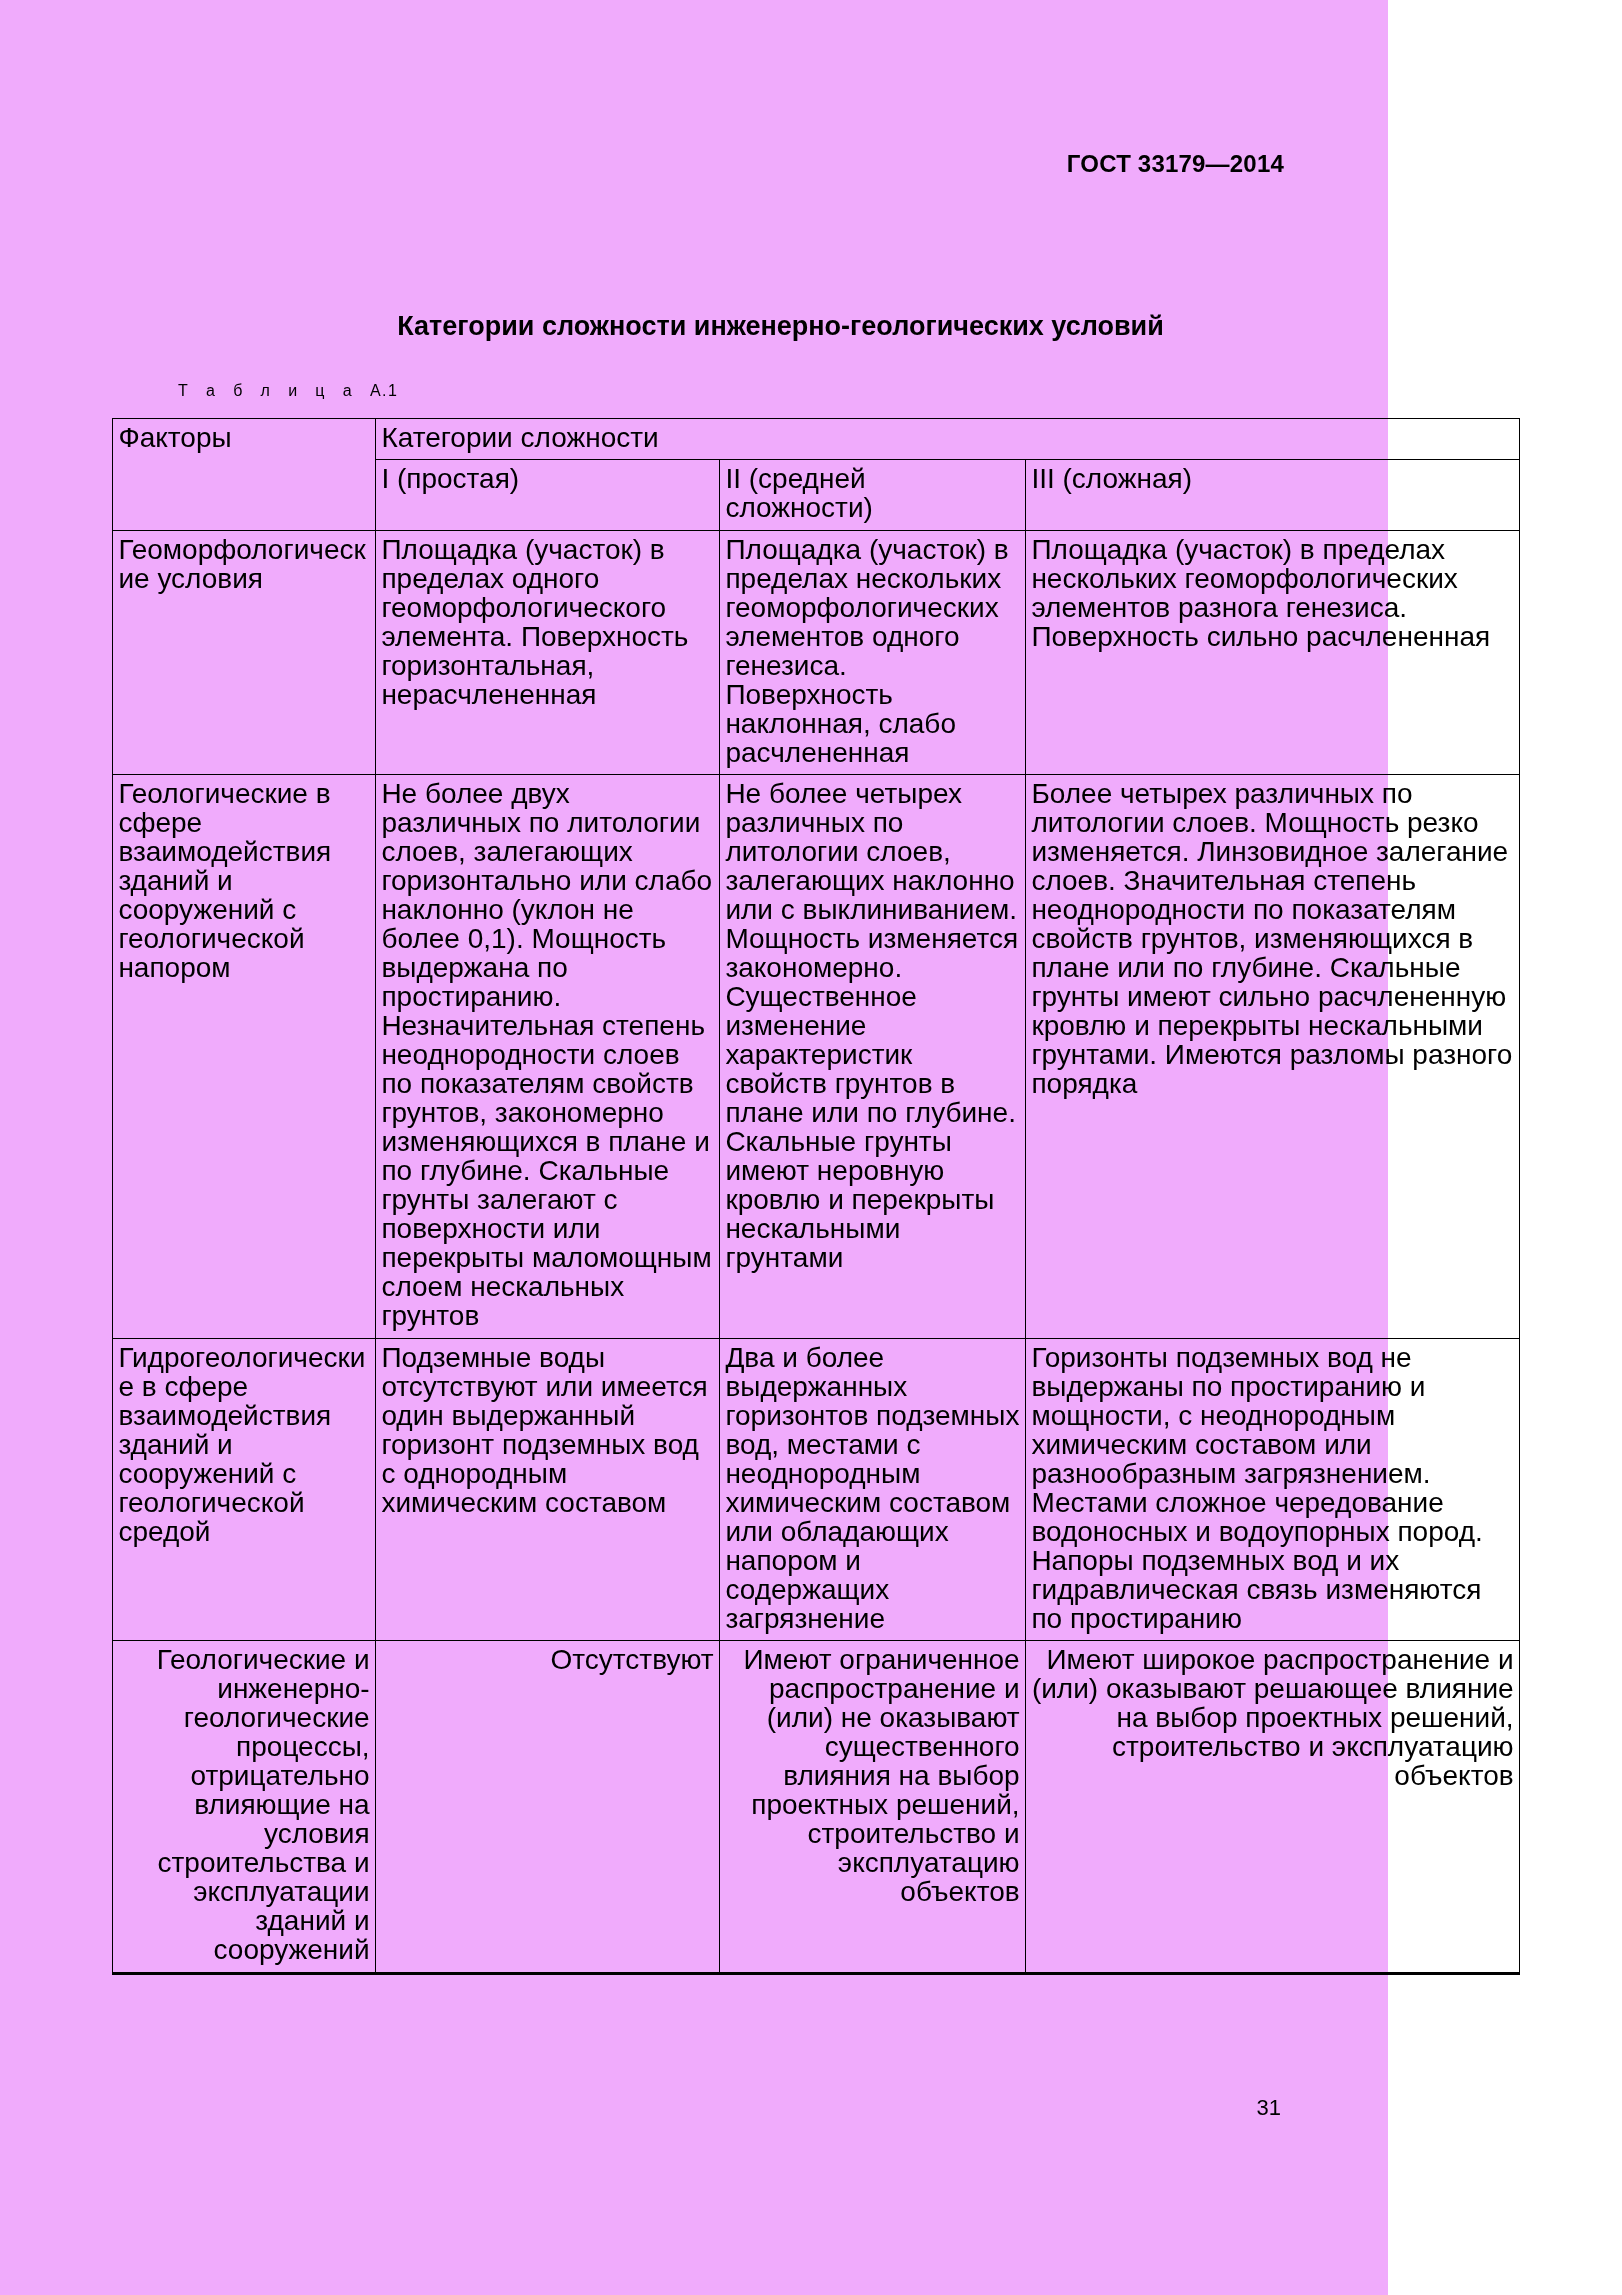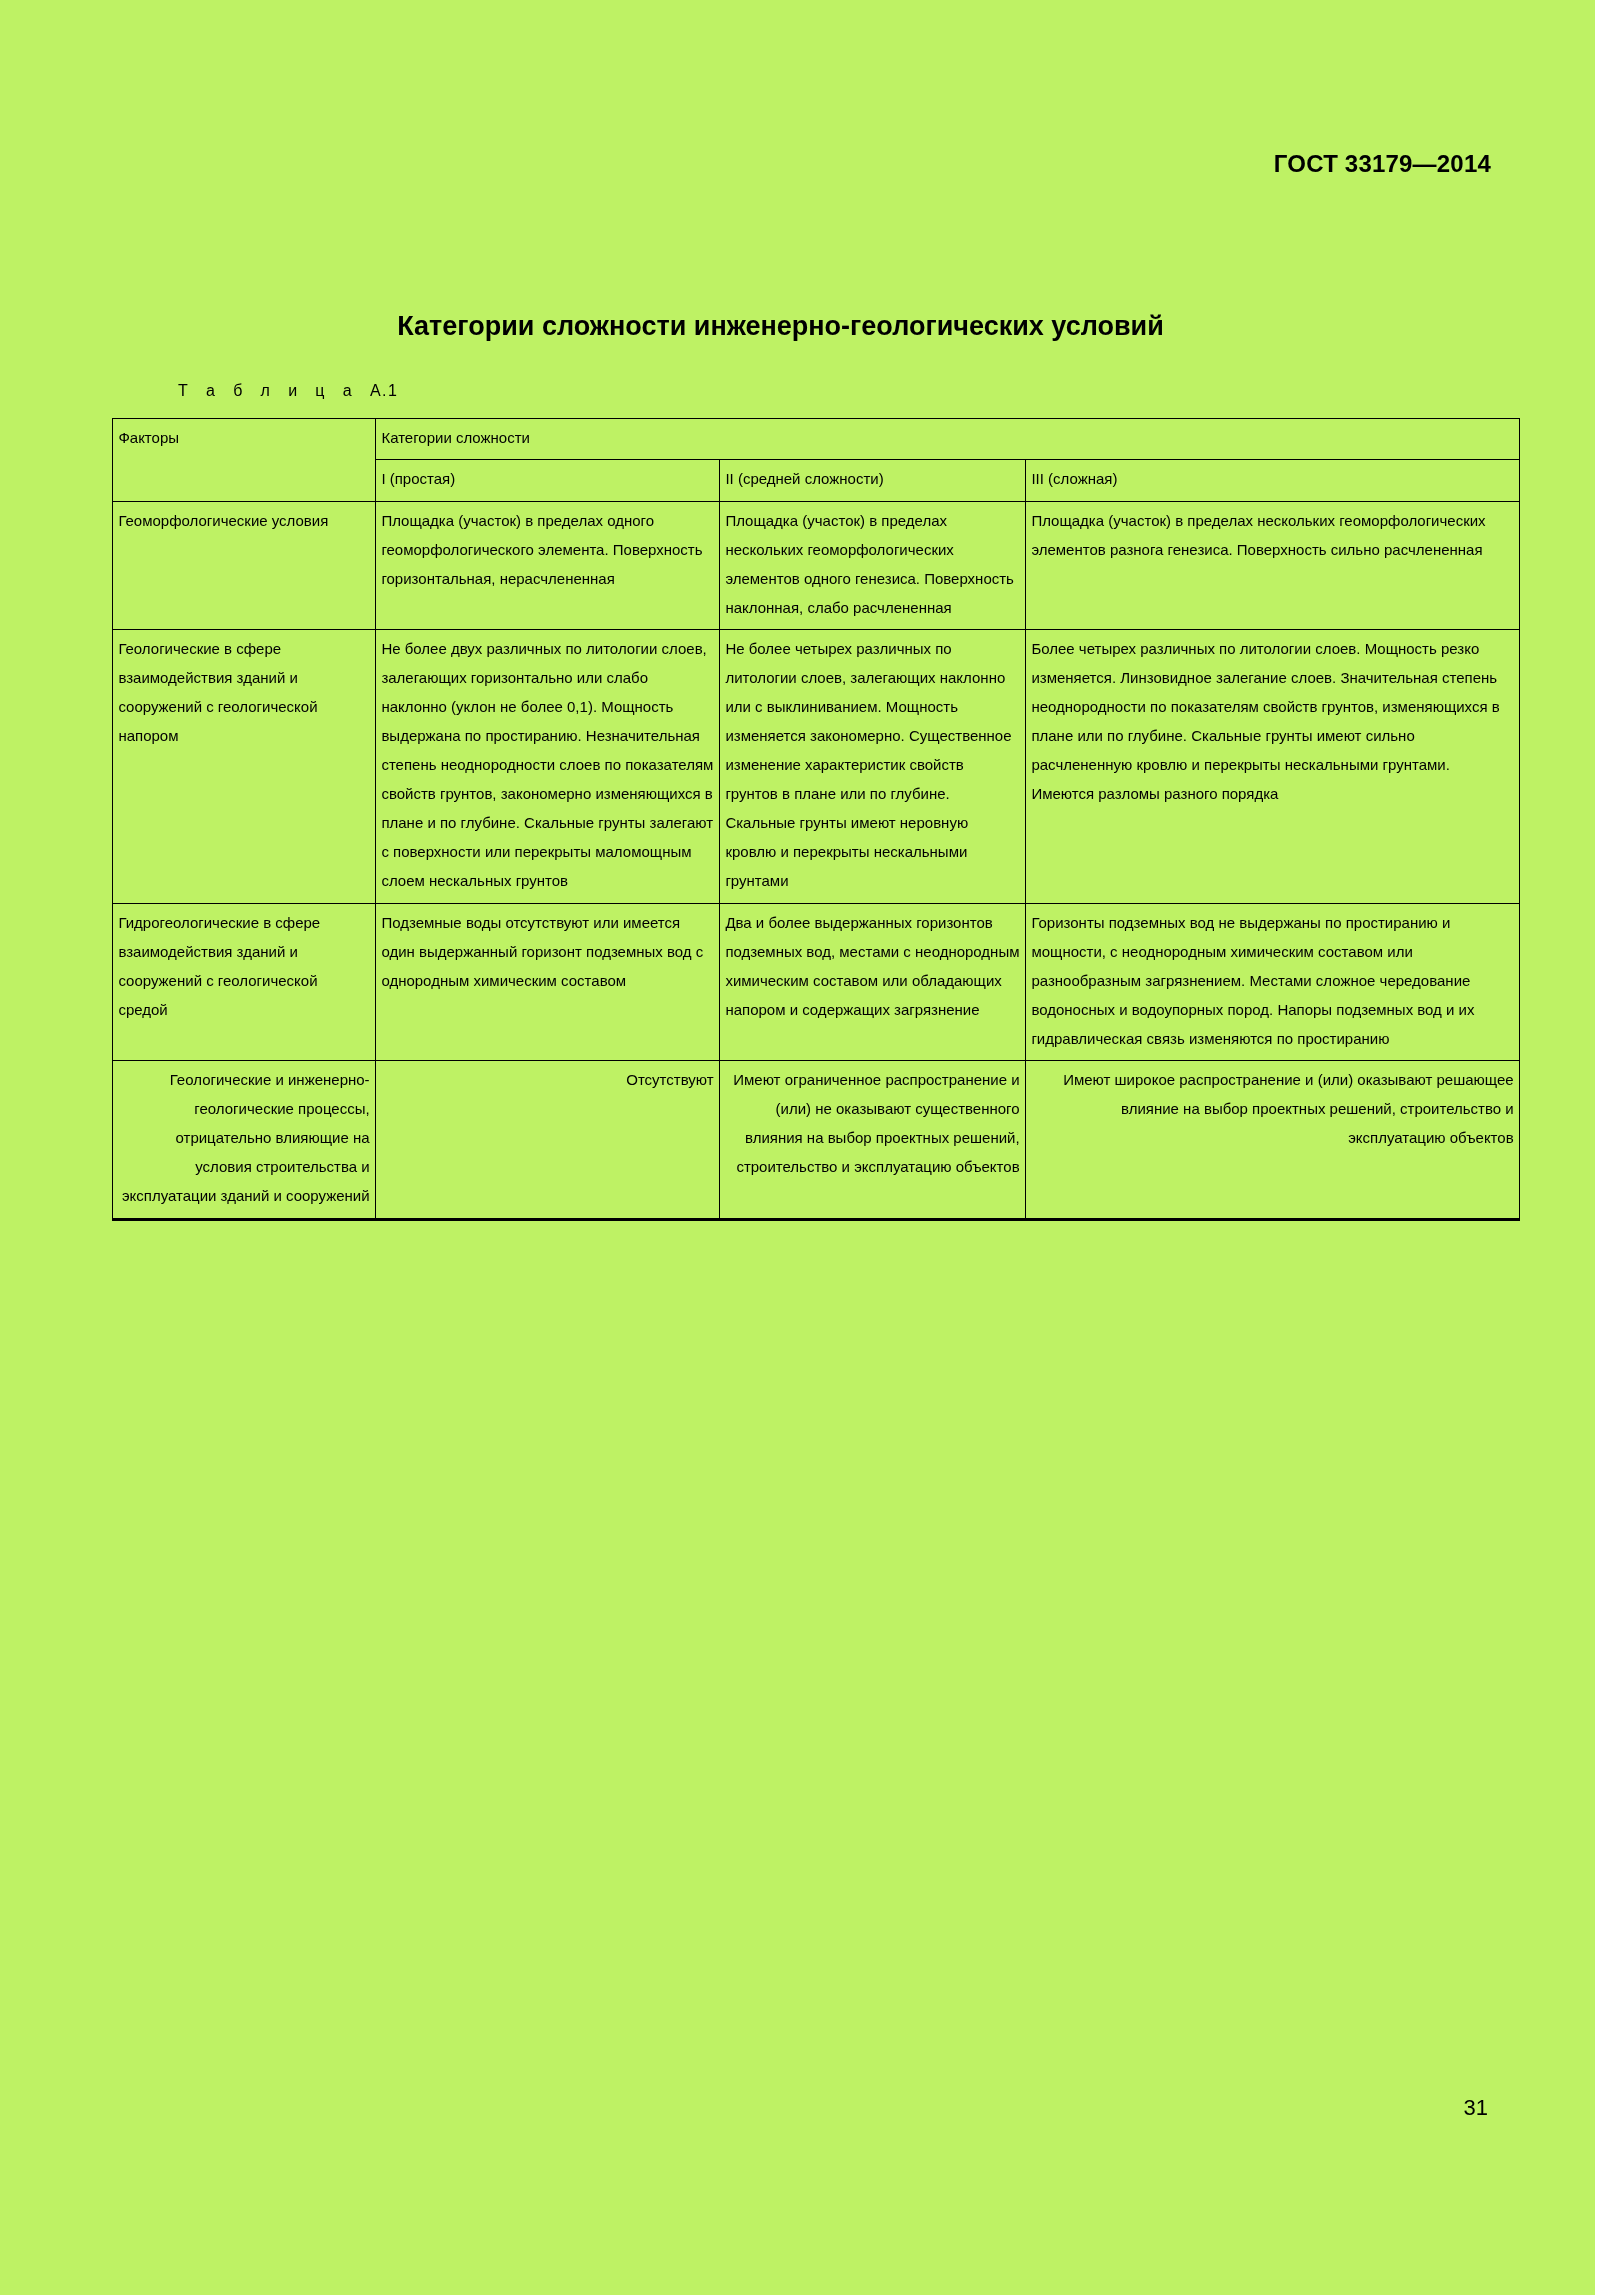--- a/index.html
+++ b/index.html
@@ -11,23 +11,23 @@
     width: 1623px;
     height: 2295px;
     font-family: "Liberation Sans", sans-serif;
     color: #000000;
     position: relative;
     overflow: hidden;
   }
   .page {
     position: absolute;
     top: 0; left: 0;
-    width: 1595px;
+    width: 1388px;
     height: 2295px;
-    background: #bef264;
+    background: #f0abfc;
   }
 
   
   .doc-header {
     position: absolute;
     top: 150px;
     right: 104px;
     font-size: 24px;
     font-weight: bold;
     letter-spacing: 0.2px;
@@ -75,21 +75,21 @@
   .tbl-wrap {
     position: absolute;
     top: 418px;
     left: 112px;
     width: 1408px;
   }
   table.main {
     border-collapse: collapse;
     table-layout: fixed;
     width: 1408px;
-    font-size: 15px;
+    font-size: 28px;
     line-height: 29px;
   }
   table.main td, table.main th {
     border: 1.5px solid #000;
     vertical-align: top;
     padding: 3.8px 5.4px 7.7px 5.4px;
     font-weight: normal;
     text-align: left;
   }
   table.main tr.lastrow td { border-bottom-width: 3.1px; text-align: right; }

